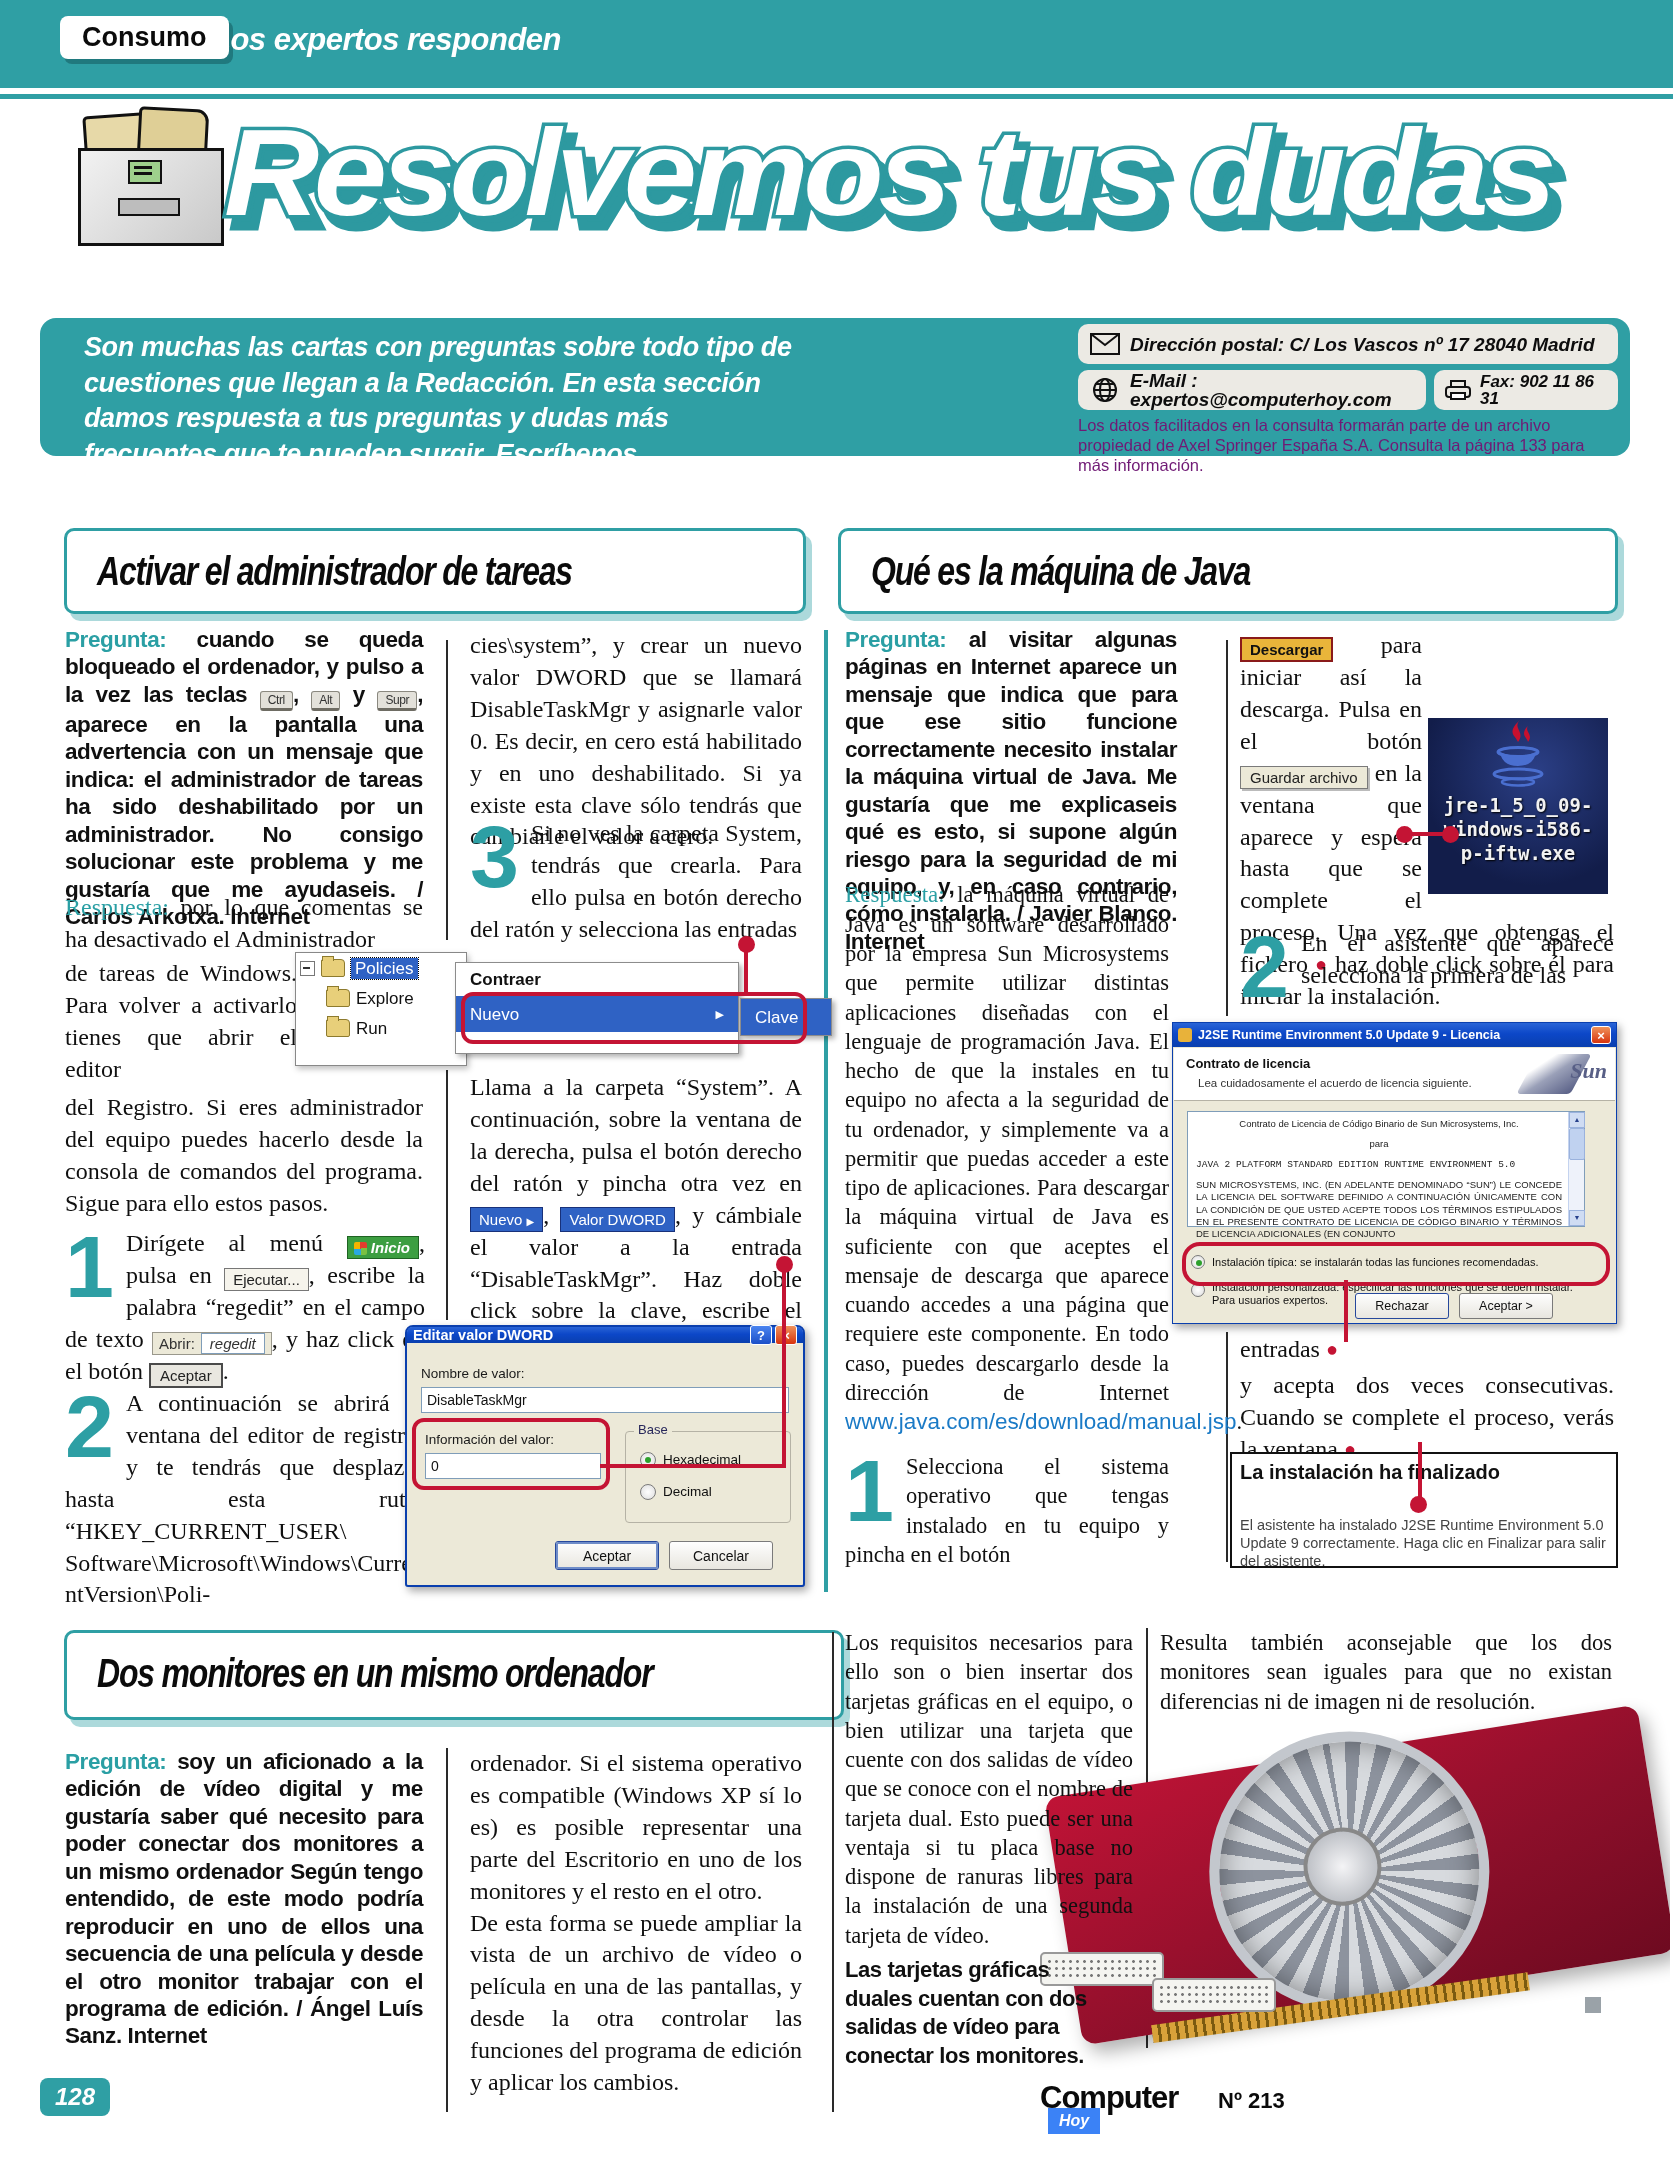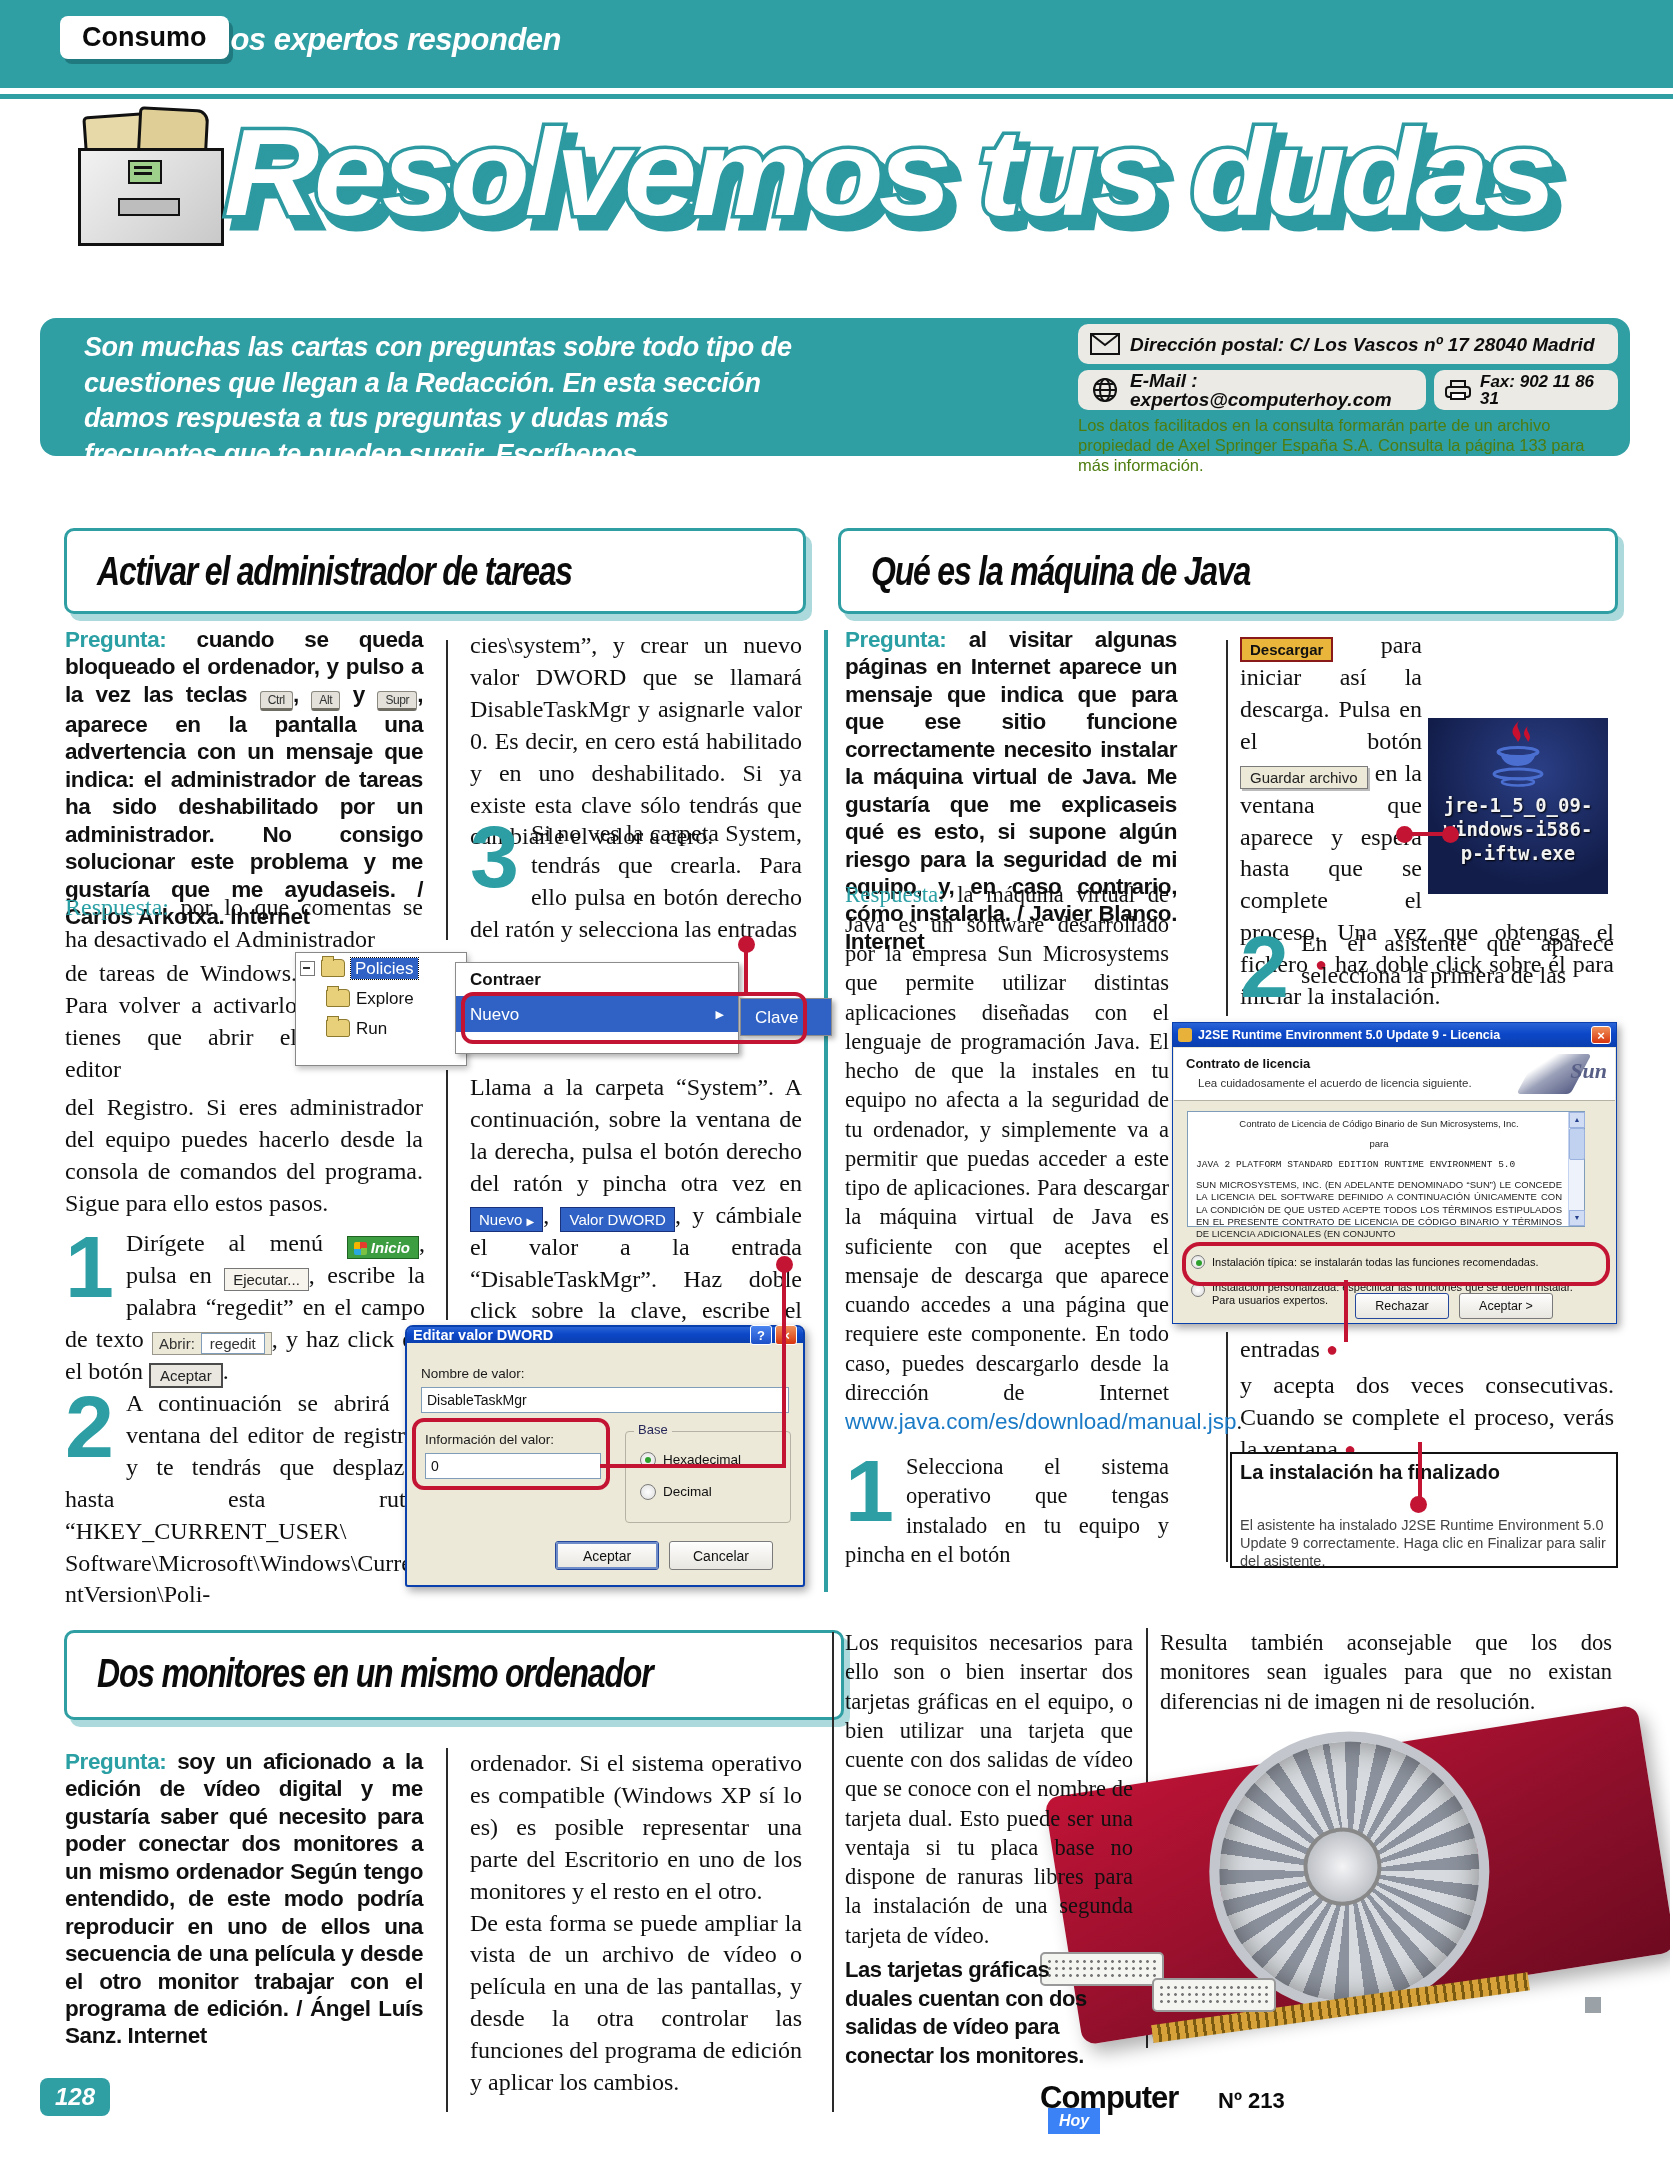--- a/index.html
+++ b/index.html
@@ -35,21 +35,21 @@
   .cab .lab:after{content:"";position:absolute;left:4px;top:4px;width:18px;height:3px;background:#111;box-shadow:0 6px 0 #111;}
   .cab .slot{position:absolute;left:42px;top:86px;width:58px;height:14px;background:#bdbdbd;border:2px solid #111;}
 
   
   .panel{position:absolute;left:40px;top:318px;width:1590px;height:138px;background:#2f9fa4;border-radius:16px;}
   .intro{position:absolute;left:84px;top:330px;width:710px;color:#fff;
          font:italic 700 27px/1.32 "Liberation Sans",sans-serif;letter-spacing:-0.4px;}
   .cbox{position:absolute;background:#eceae4;border-radius:10px;display:flex;align-items:center;
         font:italic 700 19px/1 "Liberation Sans",sans-serif;color:#0d0d0d;padding:0 10px;box-sizing:border-box;}
   .cbox .ic{flex:0 0 34px;margin-right:8px;display:flex;align-items:center;justify-content:center;}
-  .privacy{position:absolute;left:1078px;top:416px;width:540px;color:#4d7c0f;
+  .privacy{position:absolute;left:1078px;top:416px;width:540px;color:#701a75;
            font:400 16.5px/1.2 "Liberation Sans",sans-serif;}
 
   
   .secbox{position:absolute;background:#fff;border:3px solid #2f9fa4;border-radius:10px;
           box-shadow:6px 7px 0 rgba(47,159,164,.4);}
   .secbox .h{font:italic 700 40px/1 "Liberation Sans",sans-serif;color:#0b0b0b;letter-spacing:-1.5px;
              transform:scaleX(.8);transform-origin:0 50%;white-space:nowrap;margin:20px 0 0 30px;}
 
   
   .qt{font:700 22.5px/1.22 "Liberation Sans",sans-serif;letter-spacing:-0.4px;text-align:justify;color:#101010;}
@@ -65,21 +65,21 @@
         font:400 15px/1 "Liberation Sans",sans-serif;}
   .chip-key{background:#e3e1da;border:1px solid #8a887f;border-bottom:3px solid #6e6c63;border-radius:3px;
             padding:2px 7px;font-size:12px;color:#333;}
   .chip-inicio{background:#3c9e41;color:#fff;font-style:italic;font-weight:700;padding:3px 8px 3px 6px;border:1px solid #1e6322;}
   .chip-win{display:inline-block;width:13px;height:13px;margin-right:4px;vertical-align:-2px;
             background:conic-gradient(#e53c2e 0 90deg,#7bc043 90deg 180deg,#29a8e0 180deg 270deg,#f5b400 270deg 360deg);border-radius:2px;}
   .chip-btn{background:#e9e7e0;border:2px solid #4a4a4a;padding:3px 9px;color:#222;}
   .chip-run{background:#f6f4ec;border:1px solid #777;padding:3px 8px;color:#222;}
   .chip-blue{background:#2f62c4;border:1px solid #18317a;color:#fff;padding:4px 8px;}
   .chip-field{background:#ece9d8;border:1px solid #9a988c;padding:3px 6px;color:#333;}
-  .chip-field b{background:#fff;border:1px solid #7f9db9;padding:1px 8px;font-weight:400;margin-left:6px;}
+  .chip-field b{background:#fff;border:1px solid #7f9db9;padding:1px 8px;font-weight:400;font-style:italic;margin-left:6px;}
   .chip-desc{background:#e9b53a;border:2px solid #8a1a1a;color:#111;font-weight:700;padding:3px 8px;}
   .chip-save{background:#ece9d8;border:1px solid #7a7a7a;box-shadow:2px 2px 0 #bbb;padding:3px 9px;color:#222;}
 
   
   .vrule{position:absolute;width:1.5px;background:#2a2a2a;}
   .vrule-teal{position:absolute;width:4px;background:#2f9fa4;}
   .redline{position:absolute;background:#c41434;z-index:30;}
   .redrect{position:absolute;border:4px solid #c41434;border-radius:12px;z-index:30;}
   .reddot{position:absolute;width:17px;height:17px;border-radius:50%;background:#c41434;z-index:31;}
 

